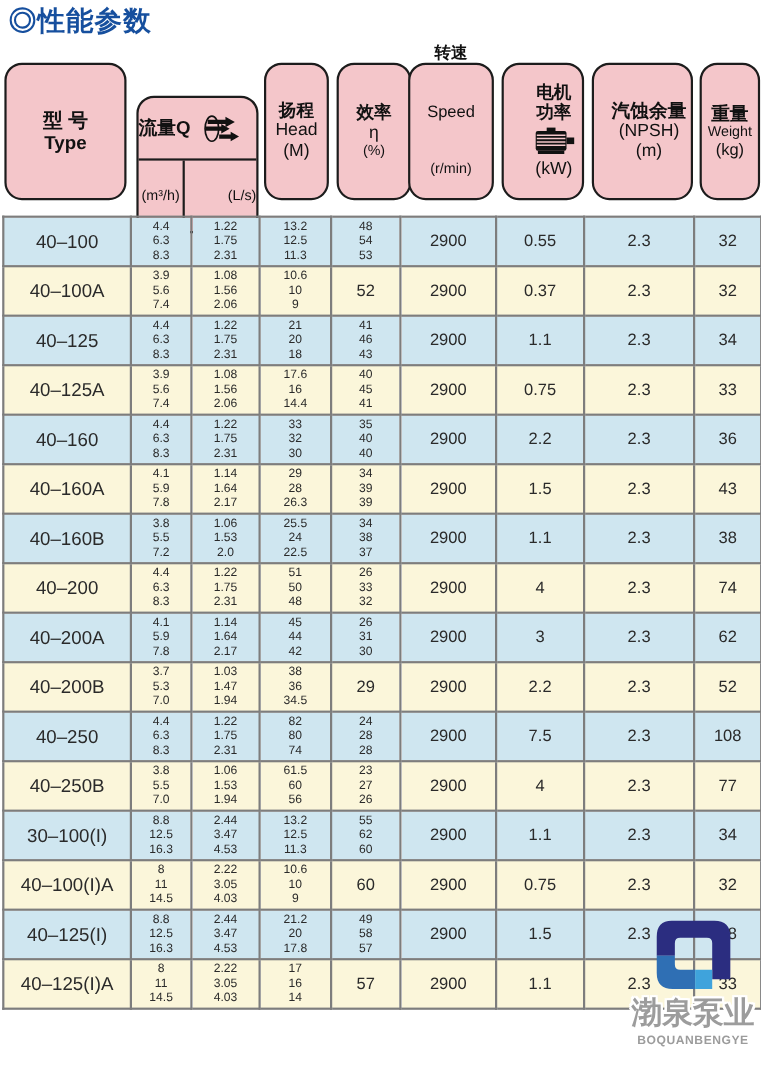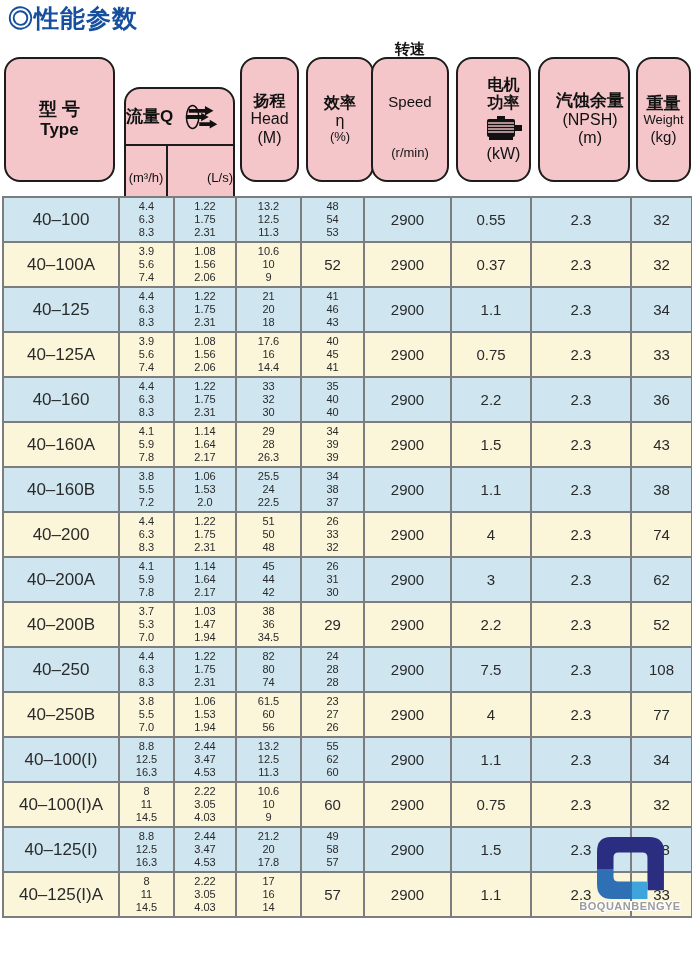--- a/index.html
+++ b/index.html
@@ -291,21 +291,21 @@
         <td class="multi">3.8<br>5.5<br>7.0</td>
         <td class="multi">1.06<br>1.53<br>1.94</td>
         <td class="multi">61.5<br>60<br>56</td>
         <td class="multi">23<br>27<br>26</td>
         <td class="single">2900</td>
         <td class="single">4</td>
         <td class="single">2.3</td>
         <td class="single">77</td>
       </tr>
       <tr>
-        <td class="cell-model">40–100(I)</td>
+        <td class="cell-model">30–100(I)</td>
         <td class="multi">8.8<br>12.5<br>16.3</td>
         <td class="multi">2.44<br>3.47<br>4.53</td>
         <td class="multi">13.2<br>12.5<br>11.3</td>
         <td class="multi">55<br>62<br>60</td>
         <td class="single">2900</td>
         <td class="single">1.1</td>
         <td class="single">2.3</td>
         <td class="single">34</td>
       </tr>
       <tr>
@@ -343,14 +343,15 @@
       </tr>
     </tbody>
 </table>
 
 <div class="wm">
   <svg class="wm-logo" width="70" height="64" viewBox="0 0 72 66">
     <path fill="#2b2d80" d="M16 1 h40 q15 0 15 15 v40 h-17 V22 q0 -5 -5 -5 H24 q-5 0 -5 5 v12 H2 V16 Q2 1 16 1 Z"></path>
     <path fill="#2f6fb4" d="M2 34 h17 v8 q0 5 5 5 h14 v18 H17 Q2 65 2 50 Z"></path>
     <path fill="#3fa3dc" d="M38 47 h16 v18 H38 Z"></path>
   </svg>
+  <div class="wm-zh">渤泉泵业</div>
   <div class="wm-en">BOQUANBENGYE</div>
 </div>
 
 </body></html>

